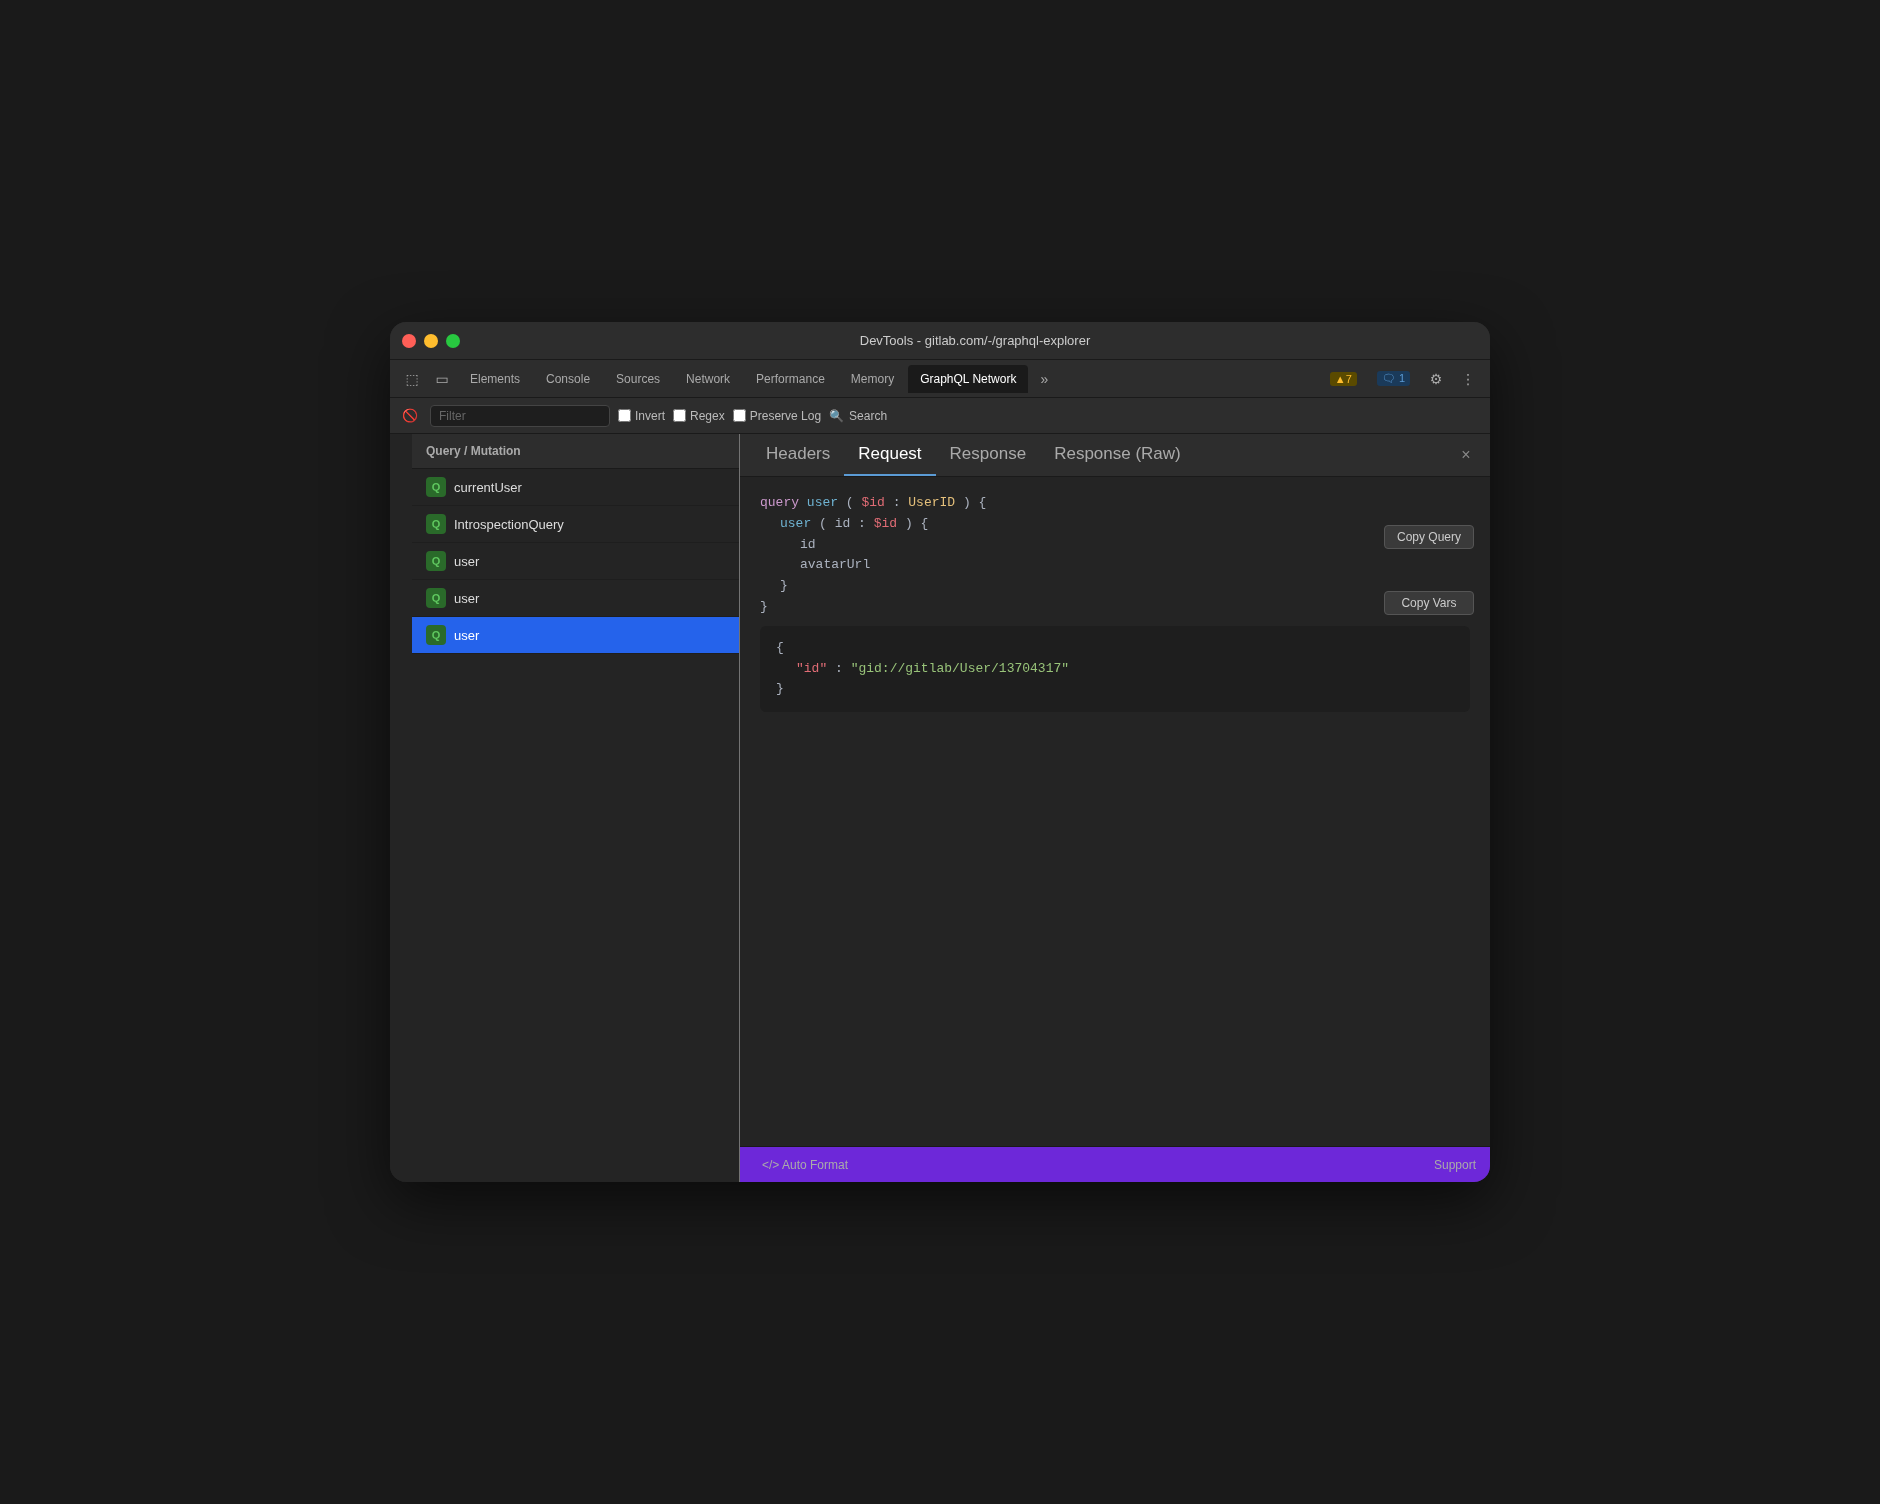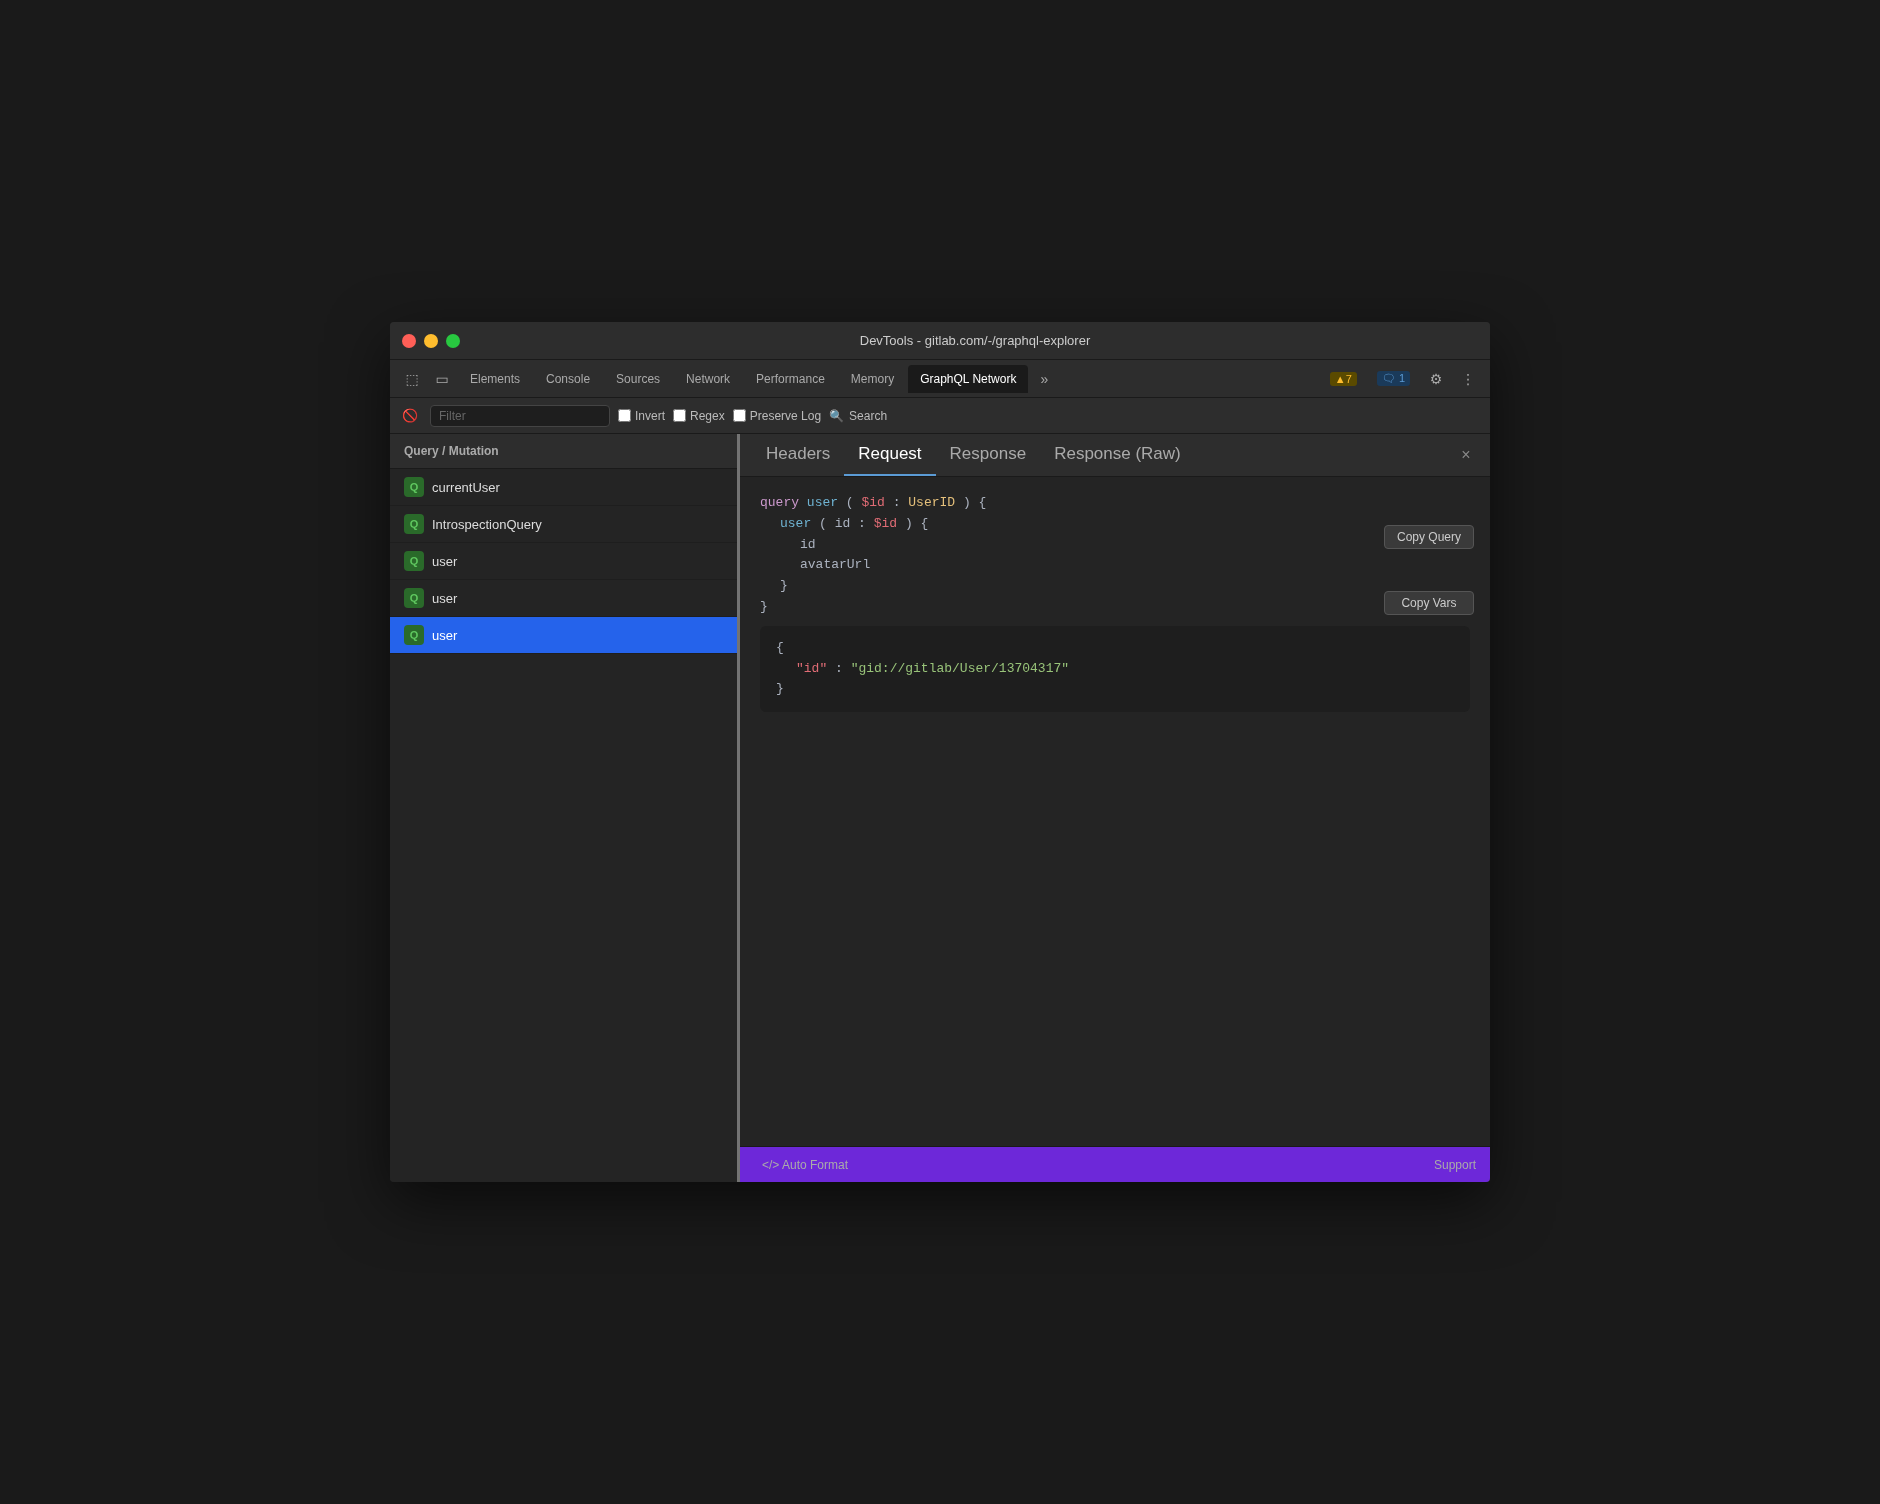--- a/index.html
+++ b/index.html
@@ -8,21 +8,21 @@
       display: flex;
       justify-content: center;
       align-items: center;
       min-height: 100vh;
       font-family: -apple-system, BlinkMacSystemFont, 'Segoe UI', sans-serif;
     }
     .window {
       width: 1100px;
       height: 860px;
       background: #242424;
-      border-radius: 4px;
+      border-radius: 16px;
       overflow: hidden;
       display: flex;
       flex-direction: column;
       box-shadow: 0 20px 60px rgba(0,0,0,0.6);
     }
     
     .titlebar {
       background: #2d2d2d;
       height: 38px;
       display: flex;
@@ -187,22 +187,23 @@
       flex: 1;
       display: flex;
       overflow: hidden;
     }
     
     .sidebar {
       width: 350px;
       flex-shrink: 0;
       display: flex;
       flex-direction: column;
-      border-right: 3px solid #737373;
+      border-right: 1px solid #737373;
       background: #242424;
+      padding-left: 22px;
     }
     .sidebar-header {
       padding: 10px 14px;
       color: #aaa;
       font-size: 12px;
       font-weight: 600;
       border-bottom: 1px solid #1a1a1a;
       background: #2d2d2d;
     }
     .sidebar-list {

